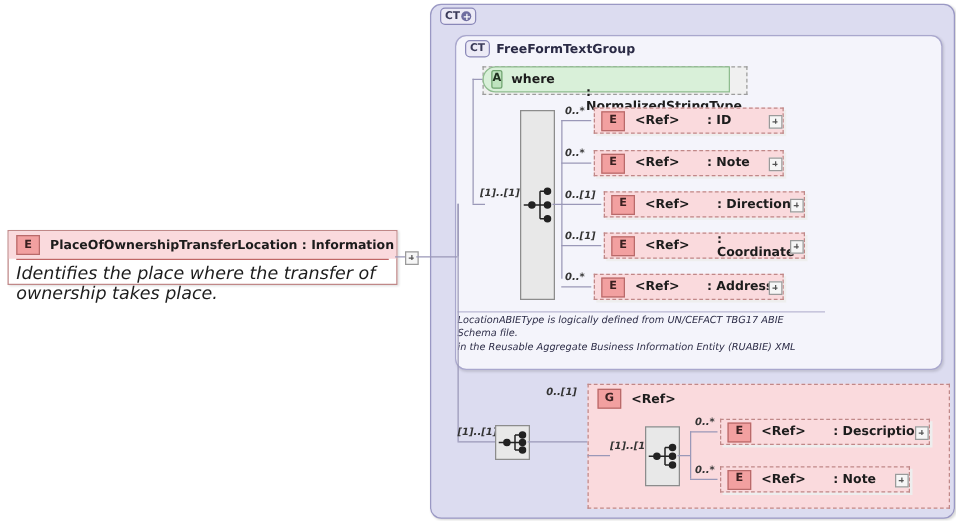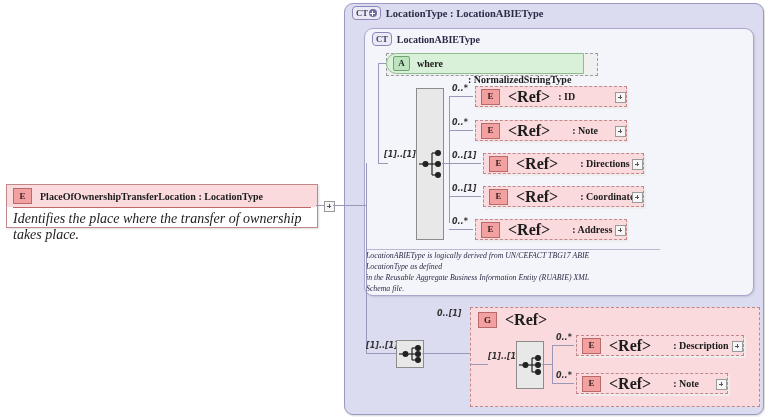--- a/index.html
+++ b/index.html
@@ -1,18 +1,18 @@
 <!DOCTYPE html>
 <html><head>
 <meta charset="utf-8">
 <style>
   html,body{margin:0;padding:0;background:#ffffff;}
   body{width:765px;height:417px;position:relative;overflow:hidden;
        font-family:"DejaVu Sans","Liberation Sans",sans-serif;}
-  .abs{position:absolute;font-family:Liberation Serif, serif;}
+  .abs{position:absolute;}
 
   
   .badge{display:inline-flex;align-items:center;justify-content:center;
          font-size:9px;font-weight:bold;line-height:1;}
   .badge-e{width:17px;height:14px;background:#f2a0a0;border:1px solid #b86a6a;color:#3a2020;}
   .badge-g{width:17px;height:14px;background:#f2a0a0;border:1px solid #b86a6a;color:#3a2020;}
   .badge-a{width:15px;height:13px;background:#bfe3bf;border:1px solid #6fa36f;color:#203020;border-radius:2px;}
   .badge-ct{display:inline-flex;align-items:center;gap:1px;
             border:1px solid #8a88b8;border-radius:4px;background:#eceaf6;
             padding:1px 3px;font-size:8.5px;font-weight:bold;color:#3a3a58;}
@@ -46,21 +46,21 @@
               box-sizing:border-box;}
   .attr-name{font-size:10px;font-weight:bold;color:#1c1c1c;}
   .attr-type{font-size:10px;font-weight:bold;color:#1c1c1c;margin-top:32px;}
 
   
   .el-shadow{background:#eeeeee;}
   .el-box{position:absolute;left:-2px;top:-2px;height:21px;
           background:#fadadd;border:1px dashed #c08888;
           display:flex;align-items:center;gap:8px;padding-left:5px;
           box-sizing:border-box;}
-  .el-ref{font-size:16px;font-weight:bold;color:#1c1c1c;}
+  .el-ref{font-size:10px;font-weight:bold;color:#1c1c1c;}
   .el-name{font-size:10px;font-weight:bold;color:#1c1c1c;}
   .expander{position:absolute;width:9px;height:9px;border:1px solid #9a9a9a;
             background:#f6f6f6;}
   .expander:before,.expander:after{content:"";position:absolute;background:#555;}
   .expander:before{left:1.5px;top:3.5px;width:4px;height:1px;}
   .expander:after{top:1.5px;left:3.5px;height:4px;width:1px;}
 
   .card{position:absolute;font-size:8px;font-style:italic;font-weight:bold;
         color:#333;white-space:nowrap;}
 
@@ -96,29 +96,28 @@
 </style>
 </head>
 <body>
 
 <div class="abs ct-outer"></div>
 <div class="abs ct-outer-hdr">
   <span class="badge-ct">
     <span>CT</span>
       <span class="plus-circle"></span>
   </span>
-  <span class="ct-outer-title">LocationType : LocationABIEType</span>
 </div>
 
 <div class="abs ct-inner"></div>
 <div class="abs ct-inner-hdr">
   <span class="badge-ct">
     <span>CT</span>
   </span>
-  <span class="ct-inner-title">LocationABIEType</span>
+  <span class="ct-inner-title">FreeFormTextGroup</span>
 </div>
 
 <div class="abs ln lnv" style="left:378px;top:63px;height:100px;"></div>
 <div class="abs ln lnh" style="left:378px;top:63px;width:9px;"></div>
 <div class="abs ln lnh" style="left:378px;top:163px;width:10px;"></div>
 
 <div class="abs attr-wrap">
   <div class="attr-inner">
     <span class="badge badge-a">A</span>
     <span class="attr-name">where</span>
@@ -146,21 +145,21 @@
 
 <div class="abs ln lnv" style="left:449px;top:96px;height:127px;"></div>
 <div class="abs ln lnh" style="left:442px;top:163px;width:8px;"></div>
 
 <div class="abs ln lnh" style="left:449px;top:96px;width:24px;"></div>
 <div class="card" style="left:452px;top:84px;">0..*</div>
 <div class="abs el-shadow" style="left:477px;top:88px;width:152px;height:21px;">
   <div class="el-box" style="width:152px;">
     <span class="badge badge-e">E</span>
     <span class="el-ref">&lt;Ref&gt;</span>
-    <span class="el-name" style="">: ID</span>
+    <span class="el-name" style="margin-left:14px">: ID</span>
   </div>
   <div class="expander" style="left:138px;top:4px;"></div>
 </div>
 
 <div class="abs ln lnh" style="left:449px;top:130px;width:24px;"></div>
 <div class="card" style="left:452px;top:118px;">0..*</div>
 <div class="abs el-shadow" style="left:477px;top:122px;width:152px;height:21px;">
   <div class="el-box" style="width:152px;">
     <span class="badge badge-e">E</span>
     <span class="el-ref">&lt;Ref&gt;</span>
@@ -197,24 +196,23 @@
   <div class="el-box" style="width:152px;">
     <span class="badge badge-e">E</span>
     <span class="el-ref">&lt;Ref&gt;</span>
     <span class="el-name" style="margin-left:14px">: Address</span>
   </div>
   <div class="expander" style="left:138px;top:4px;"></div>
 </div>
 
 <div class="abs anno-line"></div>
 <div class="abs anno">
-  <div>LocationABIEType is logically derived from UN/CEFACT TBG17 ABIE</div>
-  <div>LocationType as defined</div>
+  <div>LocationABIEType is logically defined from UN/CEFACT TBG17 ABIE</div>
+  <div>Schema file.</div>
   <div>in the Reusable Aggregate Business Information Entity (RUABIE) XML</div>
-  <div>Schema file.</div>
 </div>
 
 <div class="abs ln lnv" style="left:366px;top:163px;height:190px;"></div>
 <div class="abs ln lnh" style="left:366px;top:353px;width:30px;"></div>
 <div class="card" style="left:366px;top:341px;">[1]..[1]</div>
 <div class="seq" style="left:396px;top:340px;width:26px;height:26px;">
   <svg width="26" height="26" viewBox="0 0 26 26">
     <g stroke="#222" stroke-width="1.2" fill="#222">
       <line x1="2" y1="13" x2="7" y2="13"></line>
       <circle cx="8.5" cy="13" r="2.4"></circle>
@@ -278,21 +276,21 @@
     <span class="badge badge-e">E</span>
     <span class="el-ref">&lt;Ref&gt;</span>
     <span class="el-name" style="margin-left:14px">: Note</span>
   </div>
   <div class="expander" style="left:138px;top:4px;"></div>
 </div>
 
 <div class="abs root">
   <div class="root-top">
     <span class="badge badge-e">E</span>
-    <span class="root-title">PlaceOfOwnershipTransferLocation : LocationType</span>
+    <span class="root-title">PlaceOfOwnershipTransferLocation : Information</span>
   </div>
   <div class="root-sep"></div>
   <div class="root-desc">Identifies the place where the transfer of ownership takes place.</div>
 </div>
 
 <div class="abs ln lnh" style="left:316px;top:205px;width:9px;"></div>
 <div class="expander" style="left:324px;top:201px;width:9px;height:9px;"></div>
 <div class="abs ln lnh" style="left:333px;top:205px;width:33px;"></div>
 <div class="abs ln lnv" style="left:366px;top:163px;height:42px;"></div>
 

